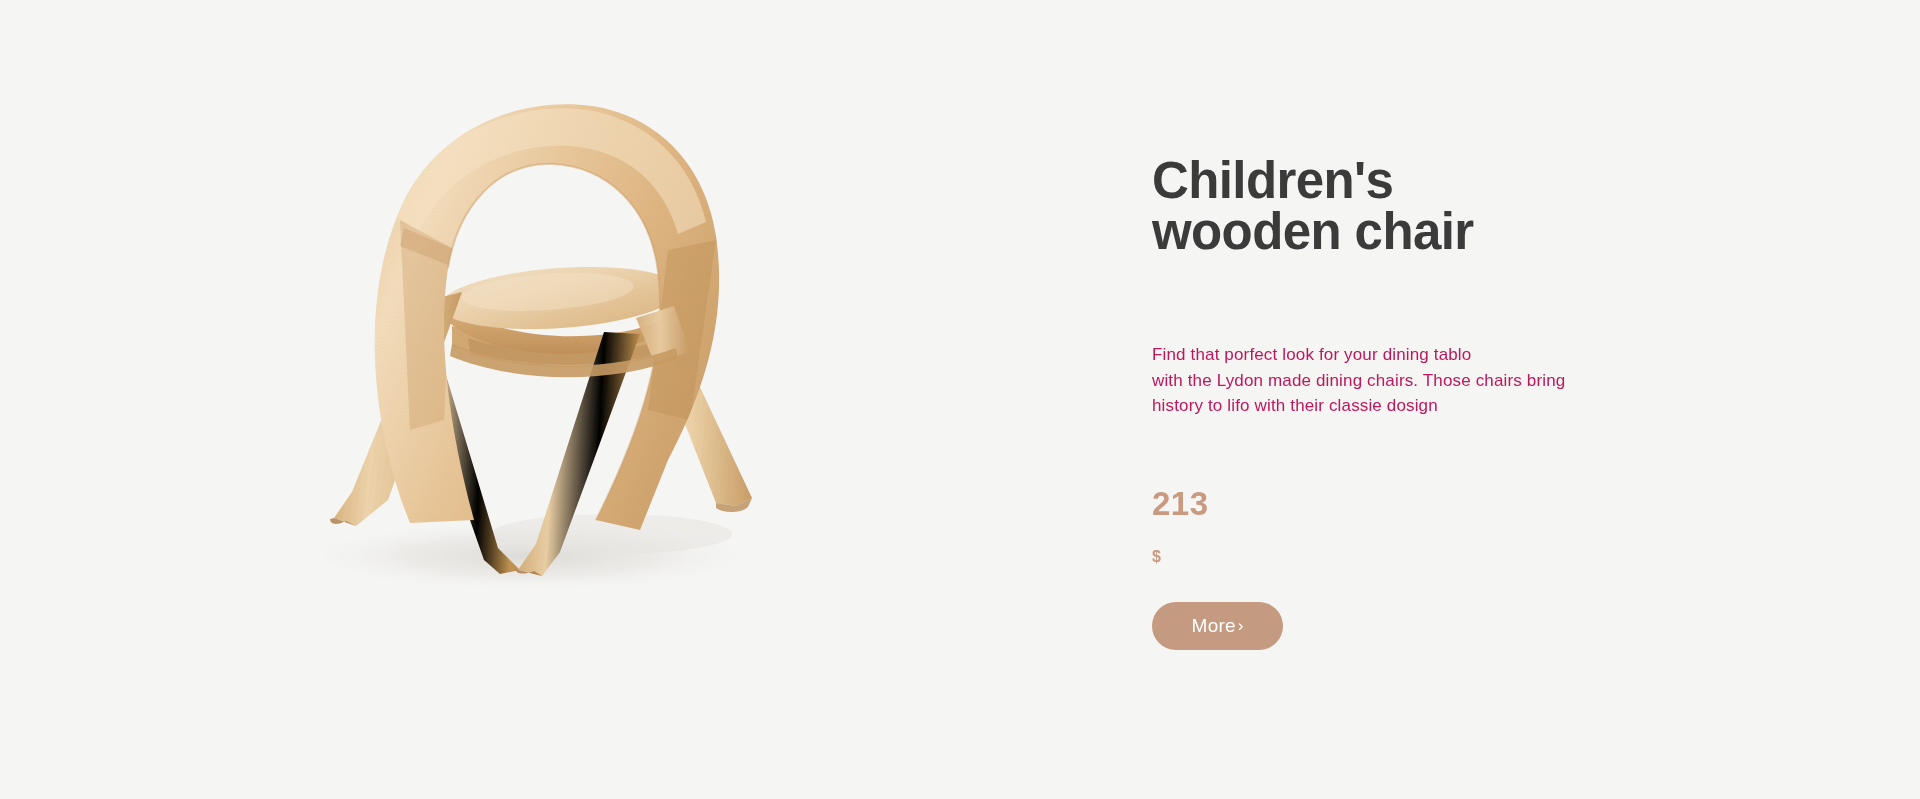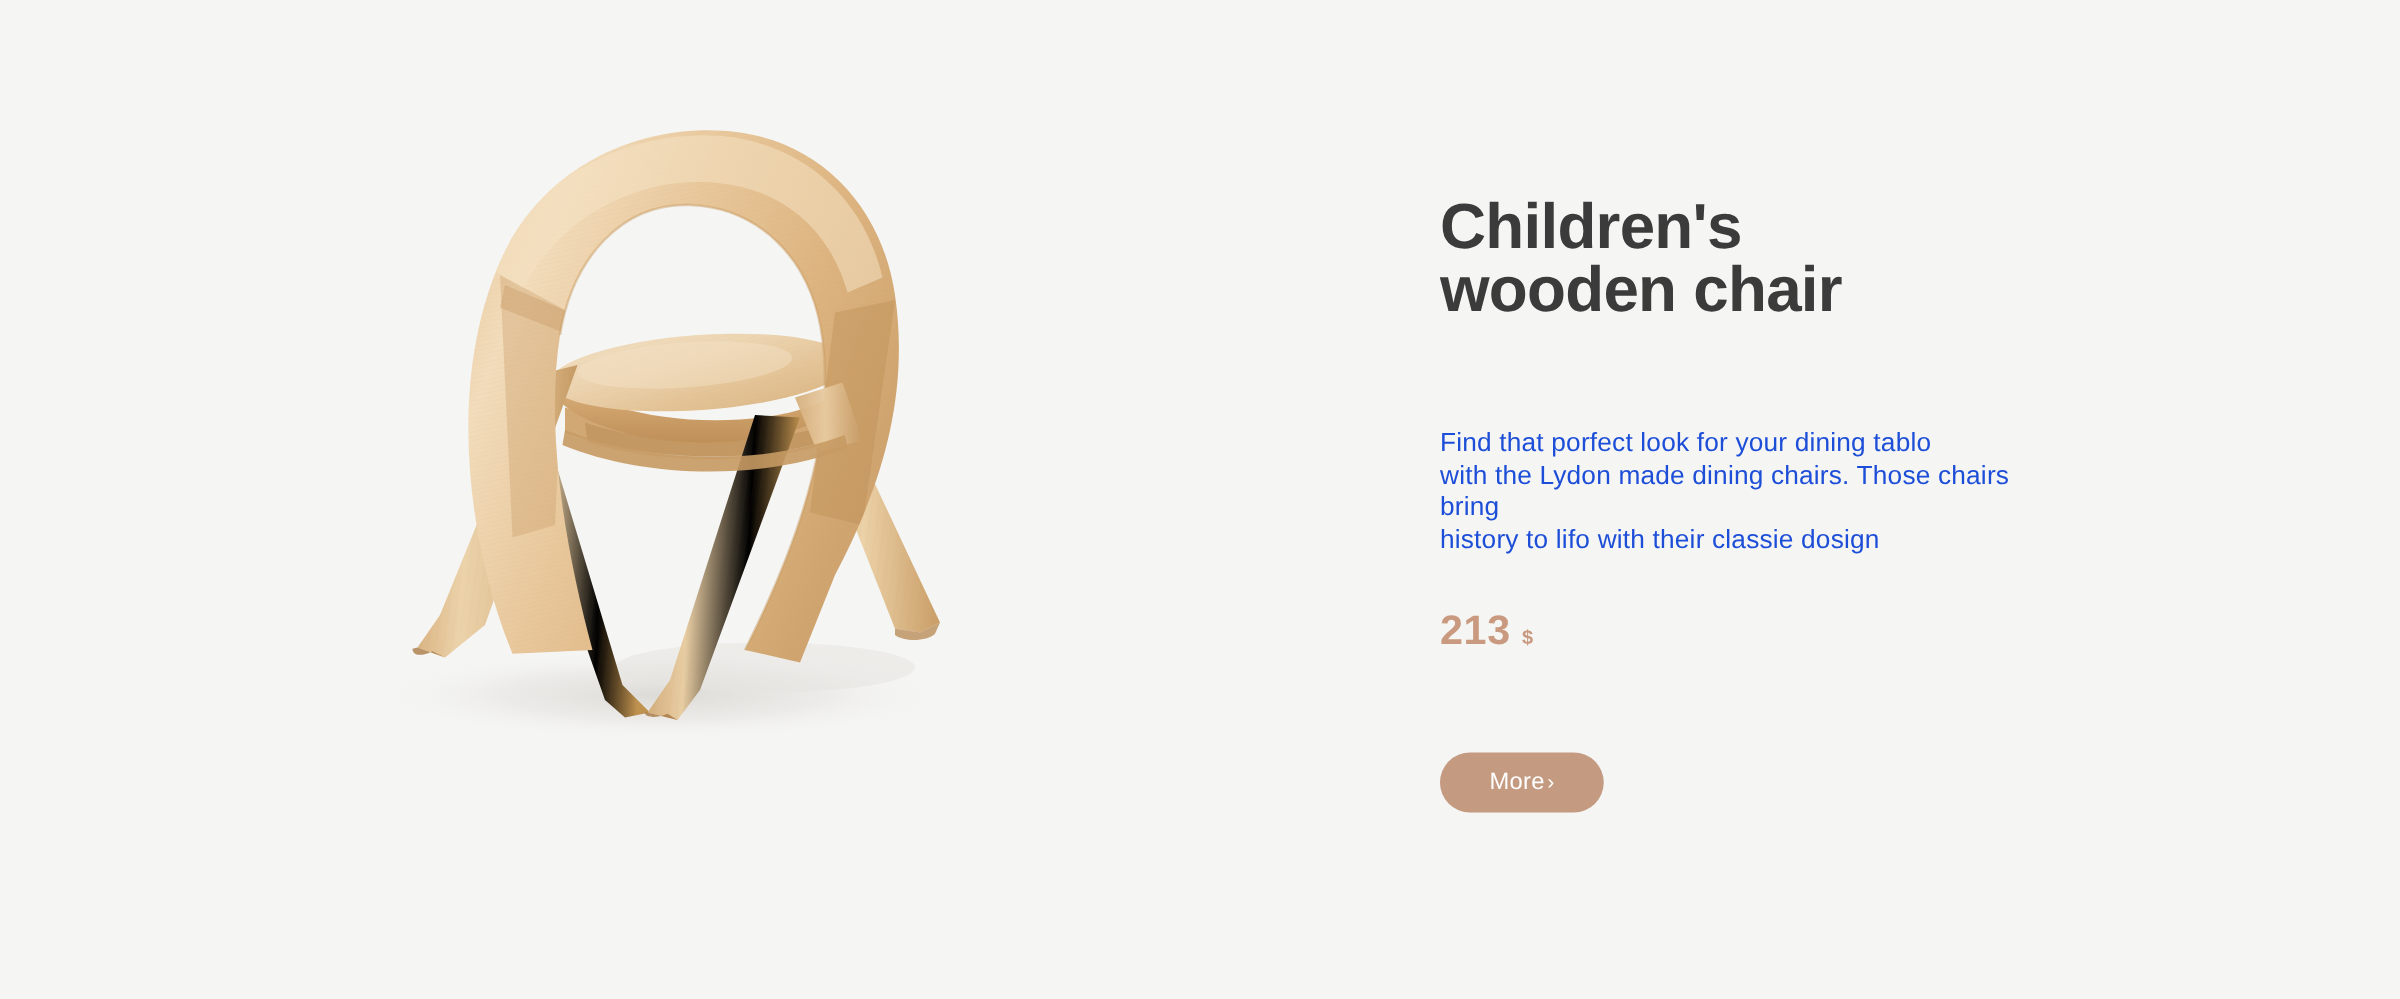--- a/index.html
+++ b/index.html
@@ -46,33 +46,34 @@
     line-height:1.0;
     letter-spacing:-0.6px;
     color:#3b3b3b;
     white-space:pre-line;
   }
 
   .description {
     position:absolute;
     top:342px; left:0;
     width:500px;
-    font-size:21px;
+    font-size:17px;
     line-height:25.5px;
-    color:#1d4ed8;
+    color:#be185d;
     letter-spacing:0.15px;
     white-space:pre-line;
   }
 
   .price-row {
     position:absolute;
     top:485px; left:0;
     display:flex;
     align-items:baseline;
-    gap:9px;
+    gap:25px;
+    flex-direction:column;
   }
 
   .price-amount {
     font-size:33px;
     font-weight:bold;
     color:#c99a7f;
     letter-spacing:0.5px;
   }
 
   .price-currency {

